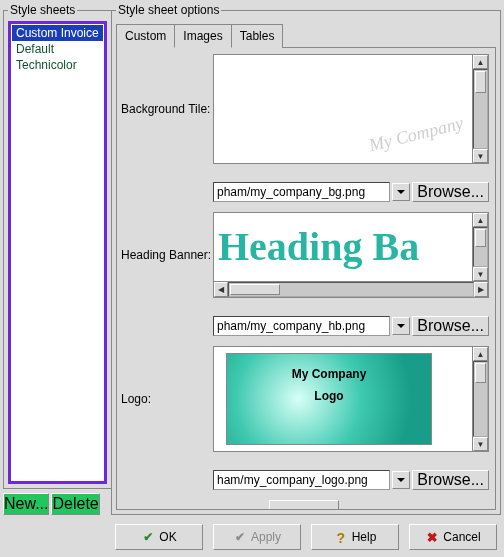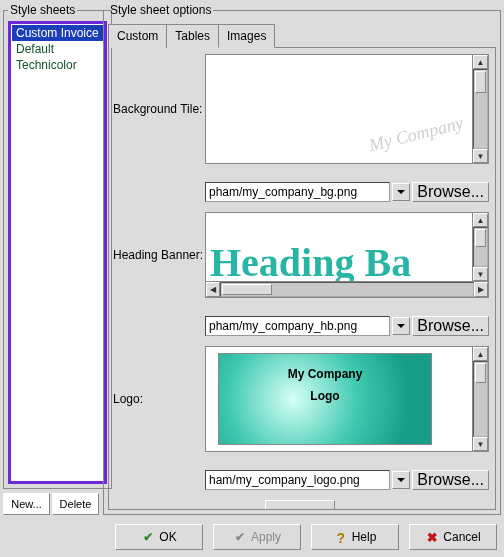--- a/index.html
+++ b/index.html
@@ -1,28 +1,28 @@
 <!DOCTYPE html>
 <html><head>
 <meta charset="utf-8">
 <style>
 * { box-sizing: border-box; margin: 0; padding: 0; font-family: "Helvetica", Arial, sans-serif; font-size: 12px; }
 body { background: #dcdcdc; width: 504px; height: 557px; overflow: hidden; }
 .root { display: flex; flex-direction: column; height: 557px; padding: 3px; gap: 3px; }
-.upper { display: flex; flex: 1; gap: 4px; min-height: 0; }
+.upper { display: flex; flex: 1; gap: 12px; min-height: 0; }
 fieldset.panel { border: 1px solid #888; padding: 4px; position: relative; }
 fieldset.panel > legend { color: #000; padding: 0 2px; font-size: 12px; }
 
 
 .leftcol { width: 96px; display: flex; flex-direction: column; gap: 4px; }
 .sheetlist { flex: 1; background: #fff; border: 3px solid #6d28d9; padding: 1px; overflow: hidden; }
 .sheetlist .item { padding: 1px 4px; white-space: nowrap; overflow: hidden; color: #14532d; cursor: default; }
 .sheetlist .item.sel { background: #1a3db8; color: #fff; }
 .leftbtns { display: flex; gap: 2px; }
-.smbtn { flex: 1; height: 22px; background: #ffffff; border: 1px solid #888; border-top-color:#fff; border-left-color:#fff; cursor: pointer; font-size: 11px; }
+.smbtn { flex: 1; height: 22px; background: #22c55e; border: 1px solid #888; border-top-color:#fff; border-left-color:#fff; cursor: pointer; font-size: 16px; }
 
 
 .rightcol { flex: 1; display: flex; flex-direction: column; min-width: 0; }
 .tabs { display: flex; margin-top: 2px; }
 .tab { padding: 4px 8px; border: 1px solid #888; border-bottom: none; background: #dcdcdc; margin-right: -1px; cursor: pointer; position: relative; top: 1px; }
 .tab.active { background: #dcdcdc; z-index: 2; border-bottom: 1px solid #dcdcdc; }
 .tabpage { flex: 1; border: 1px solid #888; padding: 6px 6px 6px 2px; overflow: hidden; }
 
 .imgrow { display: flex; align-items: center; margin-bottom: 4px; }
 .imglabel { width: 94px; padding-left: 2px; }
@@ -42,21 +42,21 @@
 .pathfield input { flex:1; border:none; padding:0 3px; font-size:12px; background:#fff; }
 .ddbtn { width:18px; height:18px; background:#dcdcdc; border:1px solid #fff; border-right-color:#888; border-bottom-color:#888; align-self:center; margin:0; display:flex; align-items:center; justify-content:center; cursor:pointer; }
 .ddbtn:after { content:""; border:4px solid transparent; border-top-color:#000; margin-top:4px;}
 .browse { height:20px; padding:0 4px; background:#dcdcdc; border:1px solid #fff; border-right-color:#888; border-bottom-color:#888; cursor:pointer; font-size:16px; }
 
 .defaults-row { text-align:center; margin-top:4px; }
 .defaults { height:15px; padding:18px 12px; background:#dcdcdc; border:1px solid #fff; border-right-color:#888; border-bottom-color:#888; cursor:pointer; }
 
 
 .bg-faint { position:absolute; right:8px; bottom:18px; color:#cfcfcf; font-style:italic; font-family:Georgia,serif; transform:rotate(-14deg); font-size:18px; }
-.hb-text { position:absolute; left:4px; top:26px; color:#28b5a3; font-weight:bold; font-family:Georgia,"Times New Roman",serif; font-size:40px; white-space:nowrap; }
+.hb-text { position:absolute; left:4px; top:10px; color:#28b5a3; font-weight:bold; font-family:Georgia,"Times New Roman",serif; font-size:40px; white-space:nowrap; }
 .logo-bg { position:absolute; inset:6px 40px 6px 12px; background: radial-gradient(circle at 35% 50%, #d6fff6 0%, #3fc9b0 45%, #189e88 80%); border:1px solid #888; }
 .logo-text { position:absolute; width:100%; text-align:center; top:8px; font-family:Georgia,serif; font-weight:bold; font-size:18px; color:#000; line-height:20px; }
 
 
 .bbar { display:flex; justify-content:flex-end; gap:10px; padding:6px 4px 4px 4px; }
 .bbtn { width:88px; height:26px; background:#dcdcdc; border:1px solid #fff; border-right-color:#888; border-bottom-color:#888; cursor:pointer; display:flex; align-items:center; justify-content:center; gap:4px; font-size:13px; }
 .bbtn.disabled { color:#8a8a8a; cursor:default; }
 .ico { width:14px; height:14px; display:inline-block; }
 .ico-ok { color:#2a8a2a; font-weight:bold; }
 .ico-apply { color:#8a8a8a; font-weight:bold; }
@@ -81,22 +81,22 @@
       <div class="leftbtns">
         <button class="smbtn">New...</button>
         <button class="smbtn">Delete</button>
       </div>
     </div>
 
     <fieldset class="panel rightcol">
       <legend>Style sheet options</legend>
       <div class="tabs">
         <div class="tab">Custom</div>
+        <div class="tab active">Images</div>
         <div class="tab">Tables</div>
-        <div class="tab active">Images</div>
       </div>
       <div class="tabpage">
 
         <div class="imgrow">
           <div class="imglabel">Background Tile:</div>
           <div class="preview-wrap">
             <div class="preview-frame" style="height:110px;">
               <div class="preview-inner">
                 <span class="bg-faint">My Company</span>
               </div>

